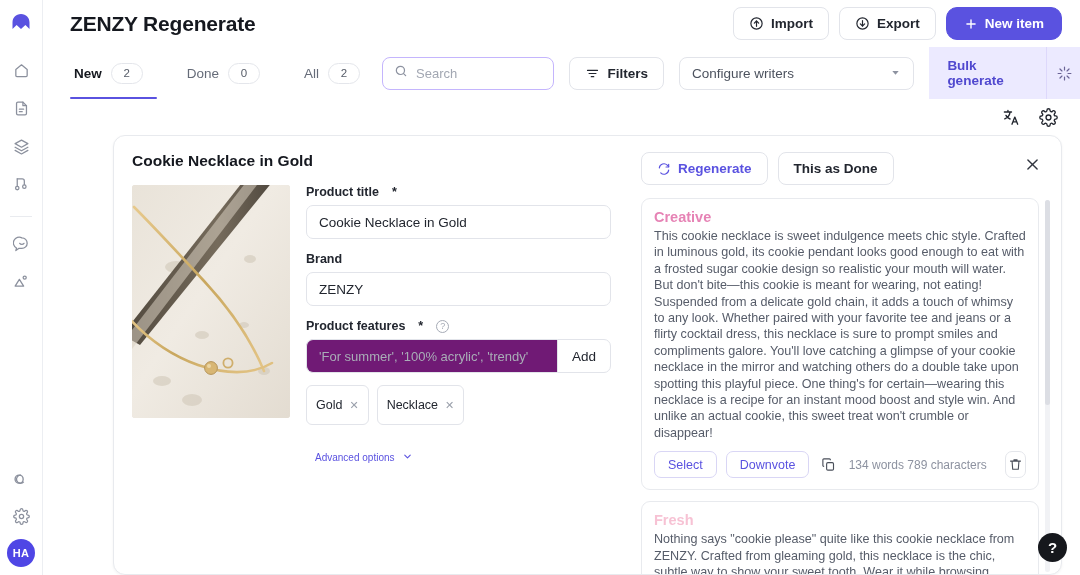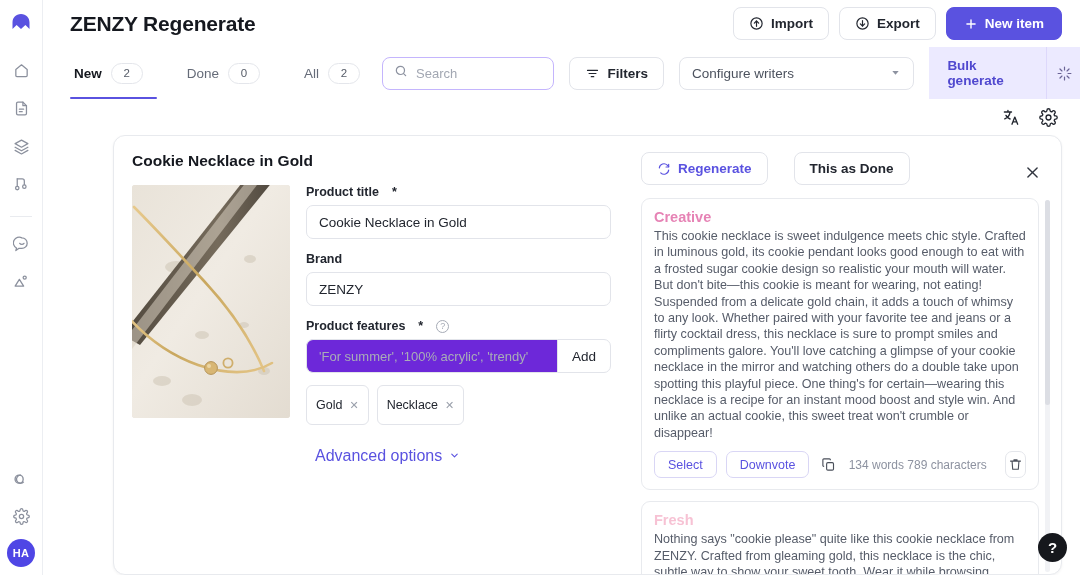--- a/index.html
+++ b/index.html
@@ -48,21 +48,21 @@
   }
   .page-title { font-size: 21px; font-weight: bold; letter-spacing: -.2px; color: #15181f; }
   .header-actions { margin-left: auto; display: flex; align-items: center; gap: 10px; }
   .btn {
     display: inline-flex; align-items: center; gap: 7px;
     height: 33px; padding: 0 15px; border-radius: 8px;
     border: 1px solid #e2e4ea; background: #fff;
     font-size: 13.5px; font-weight: bold; color: #22262f;
     cursor: pointer; white-space: nowrap;
   }
-  .btn.primary { background: #5a52e0; border-color: #5a52e0; color: #fff; padding: 4px 17px; }
+  .btn.primary { background: #5a52e0; border-color: #5a52e0; color: #fff; padding: 4px 17px; border-radius: 11px; }
   .btn svg { display: block; }
 
   
   .toolbar {
     height: 52px; display: flex; align-items: center;
     padding: 0 0 0 27px; flex: 0 0 52px; position: relative;
   }
   .tabs { display: flex; align-items: center; gap: 0; height: 52px; }
   .tab {
     display: flex; align-items: center; gap: 9px;
@@ -151,45 +151,45 @@
   }
   .finput {
     height: 34px; border: 1px solid #e2e4ea; border-radius: 7px;
     display: flex; align-items: center; padding: 0 12px;
     font-size: 13.5px; color: #22262f; background: #fff; margin-bottom: 13px;
   }
   .feat-row { display: flex; margin-bottom: 12px; }
   .feat-input {
     flex: 1; height: 34px; border: 1px solid #e2e4ea; border-right: none;
     border-radius: 7px 0 0 7px; display: flex; align-items: center;
-    padding: 0 12px; font-size: 13px; color: #a9adb7; background: #6d28d9;
+    padding: 0 12px; font-size: 13px; color: #a9adb7; background: #701a75;
   }
   .add-btn {
     width: 54px; height: 34px; border: 1px solid #e2e4ea; border-radius: 0 7px 7px 0;
     background: #fff; font-size: 13.5px; color: #22262f; cursor: pointer;
     display: flex; align-items: center; justify-content: center; font-family: inherit;
   }
   .tags { display: flex; gap: 8px; margin-bottom: 22px; }
   .tag {
     height: 40px; border: 1px solid #e2e4ea; border-radius: 6px;
     display: inline-flex; align-items: center; gap: 7px; padding: 0 9px;
     font-size: 12.5px; color: #22262f; background: #fff;
   }
   .tag .x { color: #9aa0ab; font-size: 11px; cursor: pointer; }
   .adv {
     display: inline-flex; align-items: center; gap: 7px;
-    font-size: 16px; color: #5a52e0; cursor: pointer; padding-left: 9px;
+    font-size: 10px; color: #5a52e0; cursor: pointer; padding-left: 9px;
   }
 
   
   .pane-right {
     flex: 1; min-width: 0; padding: 16px 10px 0 12px;
     display: flex; flex-direction: column; min-height: 0;
   }
-  .rp-actions { display: flex; align-items: flex-end; gap: 26px; margin-bottom: 13px; padding-right: 6px; }
+  .rp-actions { display: flex; align-items: flex-start; gap: 10px; margin-bottom: 13px; padding-right: 6px; }
   .btn.ghost-purple { color: #5a52e0; }
   .close-x { margin-left: auto; color: #31353f; cursor: pointer; display: flex; padding: 4px; }
   .variants { flex: 1; overflow: hidden; position: relative; padding-right: 12px; }
   .variant {
     border: 1px solid #e8eaee; border-radius: 9px; background: #fff;
     margin-bottom: 11px; overflow: hidden;
   }
   .variant-inner { padding: 10px 12px 0 12px; }
   .vtag { font-size: 14.5px; font-weight: bold; margin-bottom: 3px; }
   .vtext { font-size: 12.6px; line-height: 16.4px; color: #565c69; }

